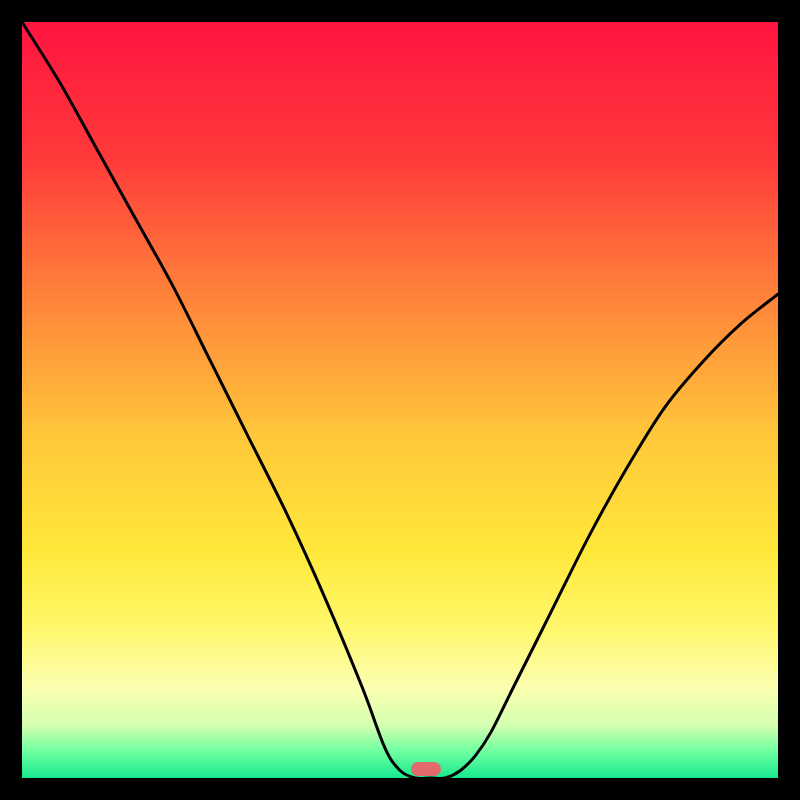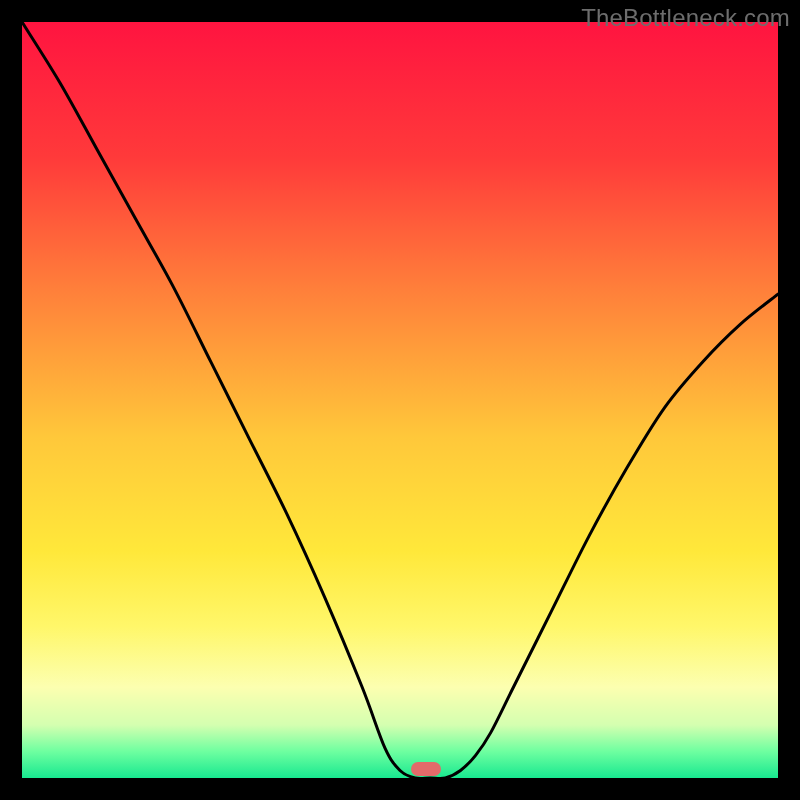--- a/index.html
+++ b/index.html
@@ -56,21 +56,20 @@
     border-radius: 7px;
     z-index: 30;
     transform: translate(-50%, -50%);
   }
 </style>
 </head>
 <body>
 
 <div class="frame">
 
-  <div class="watermark">TheBottleneck.com</div>
 
   <div class="plot-area">
 
     <svg class="gradient-bg" viewBox="0 0 756 756" preserveAspectRatio="none">
       <defs>
         <linearGradient id="bg-grad" x1="0" y1="0" x2="0" y2="1">
             <stop offset="0%" stop-color="#ff1440"></stop>
             <stop offset="18%" stop-color="#ff3a3a"></stop>
             <stop offset="35%" stop-color="#ff7e3a"></stop>
             <stop offset="55.00000000000001%" stop-color="#ffc83a"></stop>

